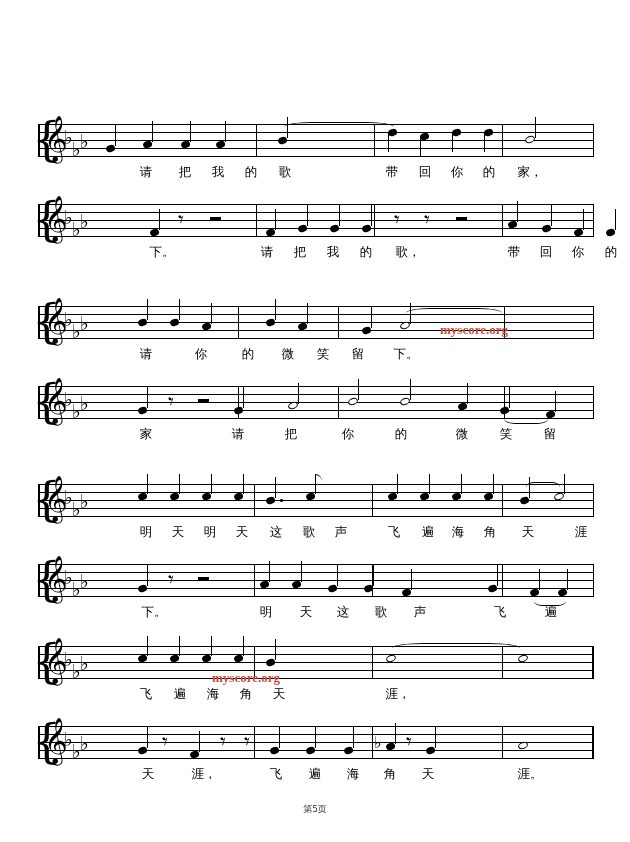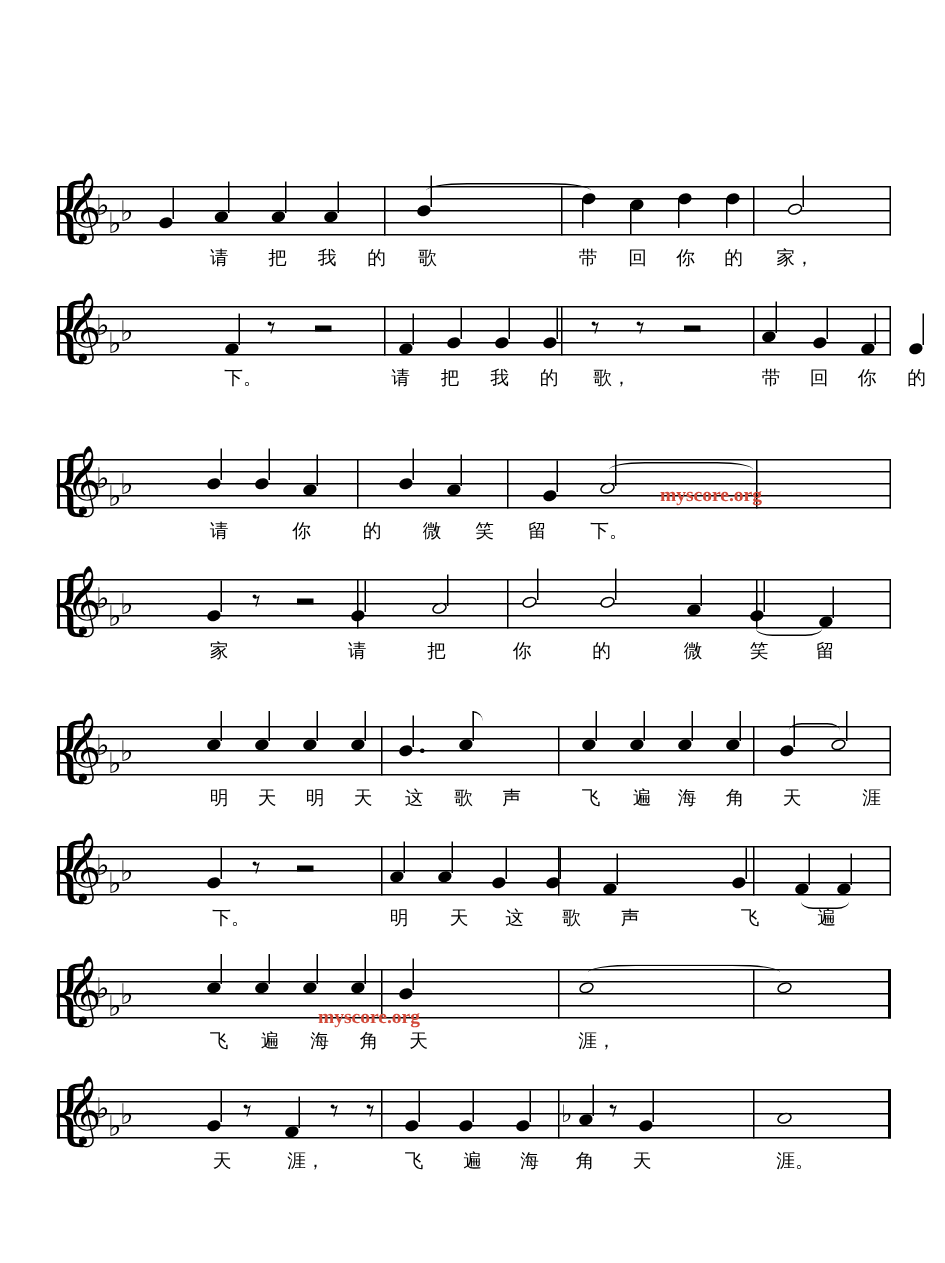--- a/index.html
+++ b/index.html
@@ -640,14 +640,15 @@
         <span class="lyric" style="left:352px;top:2px;">角</span>
         <span class="lyric" style="left:390px;top:2px;">天</span>
         <span class="lyric" style="left:492px;top:2px;">涯。</span>
       </div>
     </div>
   </div>
 
   <div class="watermark" style="left:440px;top:322px;">myscore.org</div>
   <div class="watermark boxed" style="left:212px;top:670px;">myscore.org</div>
 
+  <div class="footer" style="top:803px;">第5页</div>
 
 </div>
 
 </body></html>

